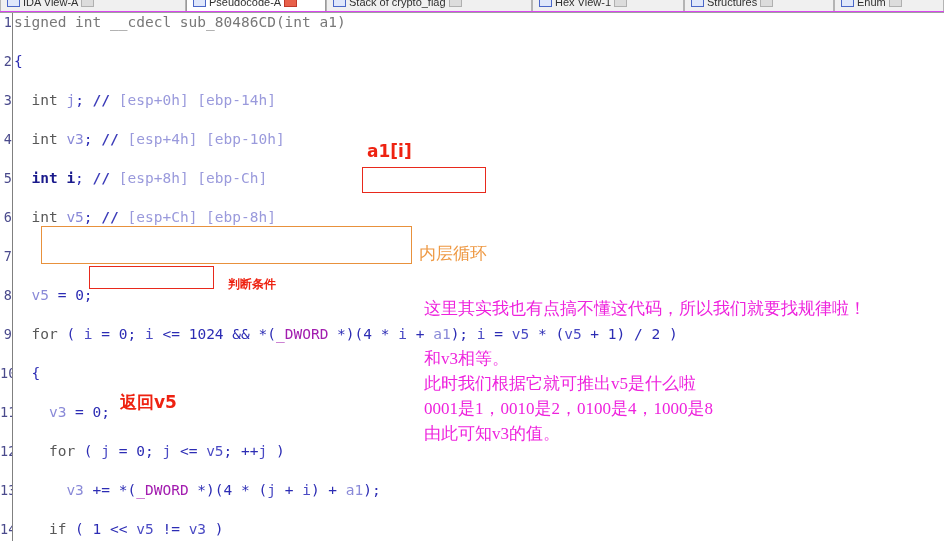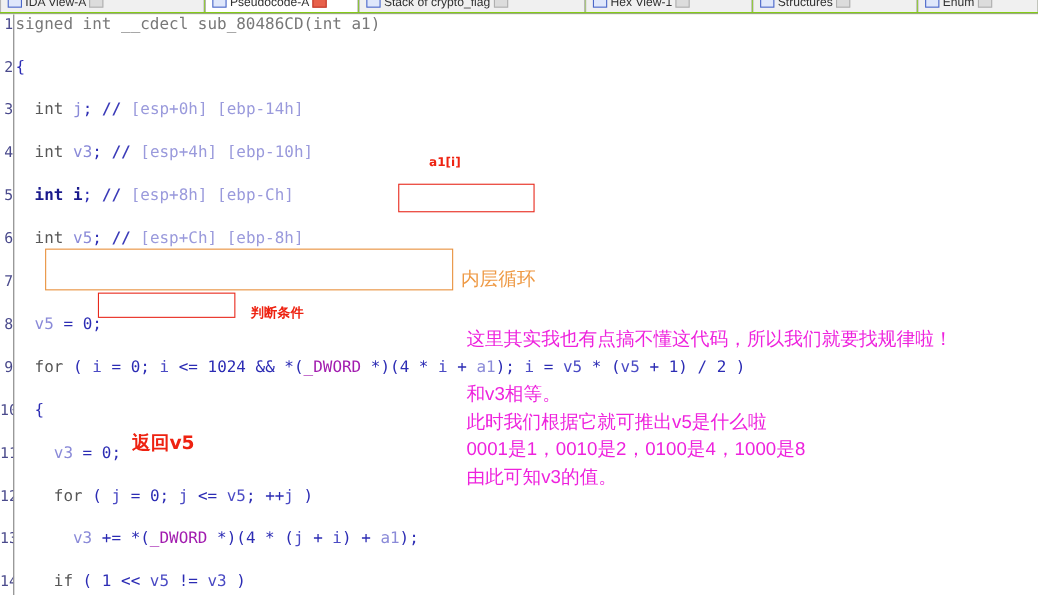--- a/index.html
+++ b/index.html
@@ -6,21 +6,21 @@
   body{
     width:944px;height:541px;overflow:hidden;background:#ffffff;
     font-family:"DejaVu Sans Mono","Liberation Mono",monospace;
     -webkit-font-smoothing:none;
   }
   #app{position:relative;width:944px;height:541px;}
 
   
   .tabstrip{
     position:absolute;left:0;top:0;width:944px;height:12px;
-    background:#84cc16;overflow:hidden;
+    background:#d946ef;overflow:hidden;
     border-bottom:1px solid #a0a0a0;
   }
   .tab{
     position:absolute;top:-9px;height:20px;
     box-sizing:border-box;
     display:flex;align-items:center;gap:3px;
     padding:0 6px;
     font-family:"Liberation Sans","DejaVu Sans",sans-serif;
     font-size:11px;color:#303030;white-space:nowrap;
     background:#f0f0f0;
@@ -84,21 +84,21 @@
   }
   .ann{
     position:absolute;white-space:pre;
     font-family:"DejaVu Sans","Liberation Sans",sans-serif;
     font-weight:bold;
   }
   .ann-red{color:#ee2211;}
   .ann-orange{color:#ee9944;font-weight:normal;text-align:center;}
   .note{
     position:absolute;
-    font-family:Liberation Sans, sans-serif;
+    font-family:Liberation Serif, serif;
     color:#ee22dd;font-size:17px;line-height:25px;white-space:pre;
   }
 </style>
 </head>
 <body>
 
 <div id="app">
 
   <div class="tabstrip">
 
@@ -212,21 +212,21 @@
 
       <div class="row" style="top:253.5px;">
         <span class="ln">14</span>
         <span class="code"><span class="c-kw">    if </span><span class="c-punct">( </span><span class="c-num">1</span><span class="c-punct"> &lt;&lt; </span><span class="c-varblue">v5</span><span class="c-punct"> != </span><span class="c-varblue">v3</span><span class="c-punct"> )</span></span>
       </div>
 
     </div>
   </div>
 
   <div class="boxred" style="left:362px;top:167px;width:124px;height:26px;"></div>
-  <div class="ann ann-red" style="left:390px;top:141px;font-size:11px;">a1[i]</div>
+  <div class="ann ann-red" style="left:367px;top:141px;font-size:17px;">a1[i]</div>
 
   <div class="boxorange" style="left:41px;top:226px;width:371px;height:38px;"></div>
   <div class="ann ann-orange" style="left:419px;top:242px;font-size:17px;">内层循环</div>
 
   <div class="boxred" style="left:89px;top:266px;width:125px;height:23px;"></div>
   <div class="ann ann-red" style="left:228px;top:276px;font-size:12px;">判断条件</div>
 
   <div class="ann ann-red" style="left:120px;top:352px;font-size:17px;margin-top:39px;">返回v5</div>
 
   <div class="note" style="left:424px;top:296px;">这里其实我也有点搞不懂这代码，所以我们就要找规律啦！</div>

